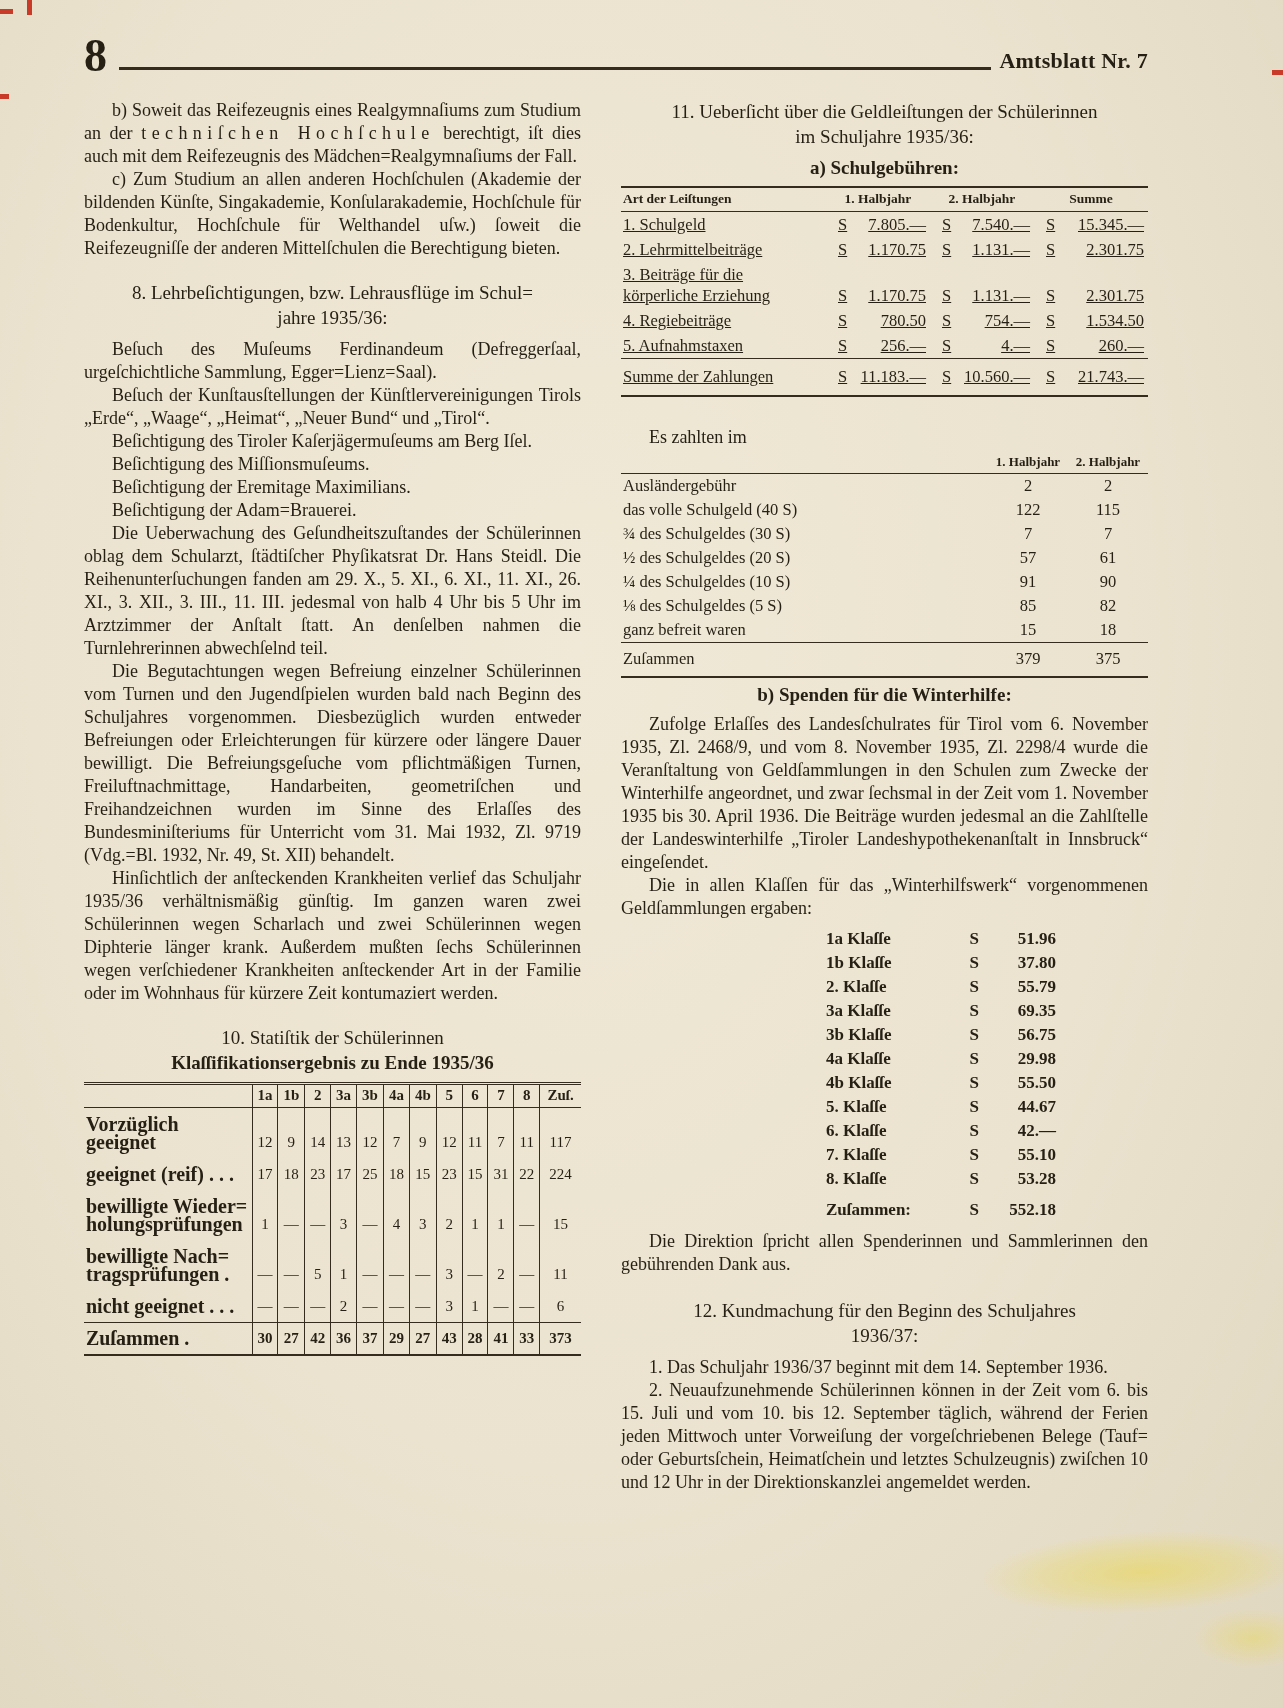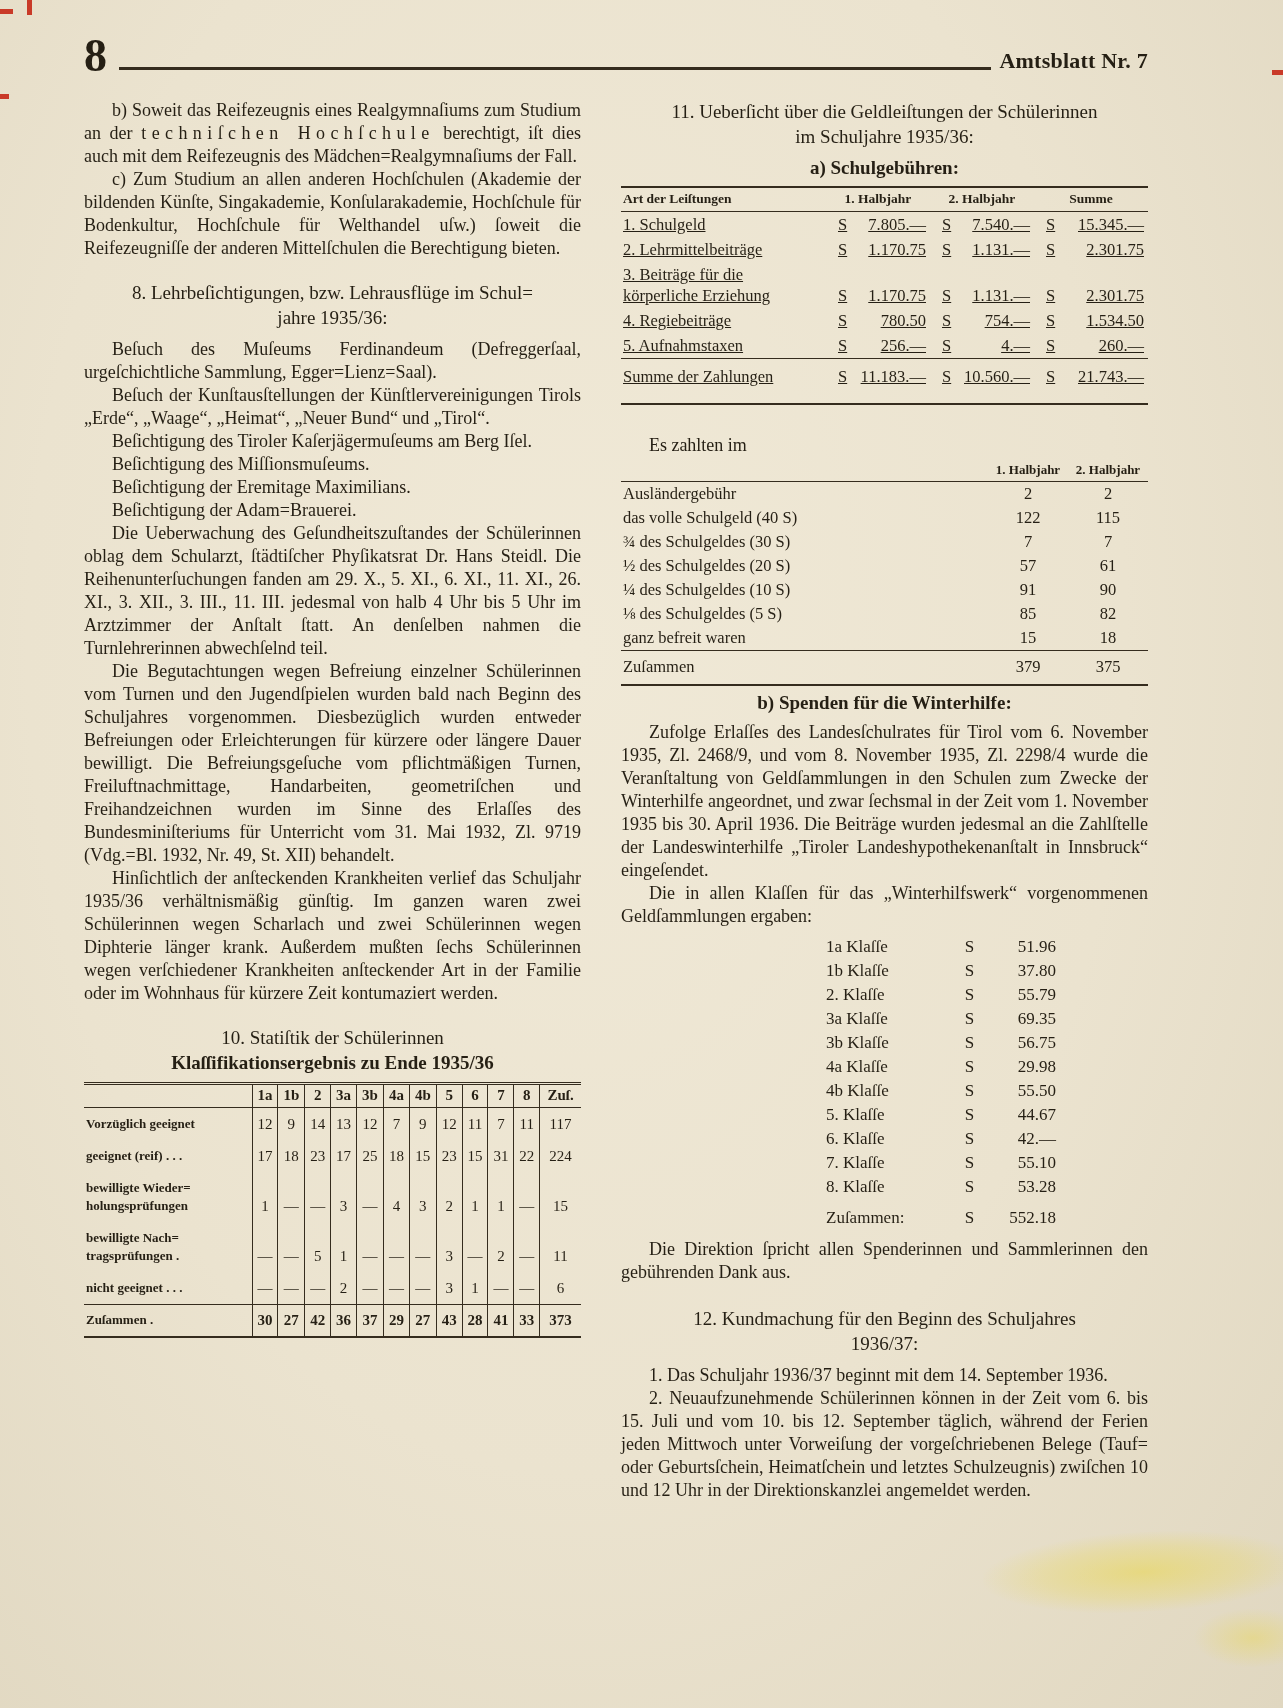--- a/index.html
+++ b/index.html
@@ -29,47 +29,47 @@
   .center { text-align:center; }
   h3.sub { font-size:19px; font-weight:bold; text-align:center; margin:6px 0 7px; }
   .subtitle { font-size:19px; font-weight:bold; text-align:center; margin:2px 0 8px; }
 
   
   table.stats { width:100%; border-collapse:collapse; margin-top:8px;
     border-top:3px double var(--rule,#352c1e); border-bottom:2px solid var(--rule,#352c1e); font-size:15px; }
   table.stats th, table.stats td { border-left:1.3px solid var(--rule,#352c1e); text-align:center; vertical-align:bottom; padding:4px 1px; }
   table.stats th:first-child, table.stats td:first-child { border-left:none; text-align:left; padding-left:2px; }
   table.stats thead th { border-bottom:1.3px solid var(--rule,#352c1e); font-weight:bold; padding:2px 1px 3px; }
-  table.stats .lblcell { width:168px; white-space:pre-line; font-weight:bold; font-size:13px; line-height:18px; }
+  table.stats .lblcell { width:168px; white-space:pre-line; font-weight:bold; font-size:20px; line-height:18px; }
   table.stats tbody td { padding:7px 1px; }
   table.stats tfoot td { border-top:1.3px solid var(--rule,#352c1e); padding:6px 1px 7px; font-weight:bold; }
 
   
   table.fees { width:100%; border-collapse:collapse; margin-top:4px;
     border-top:2px solid var(--rule,#352c1e); border-bottom:2px solid var(--rule,#352c1e); font-size:16.5px; }
   table.fees thead th { font-size:13.5px; font-weight:bold; border-bottom:1.2px solid var(--rule,#352c1e); padding:3px 0 4px; text-align:center; }
   table.fees thead th.flbl { text-align:left; padding-left:2px; }
   table.fees td { padding:2px 0; vertical-align:bottom;text-decoration:underline; }
   table.fees td.flbl { white-space:pre-line; line-height:21px; padding-left:2px; }
   table.fees td.cur { text-align:left; padding-left:12px; }
   table.fees td.amt { text-align:right; padding-right:4px; }
-  table.fees tfoot td { border-top:1.2px solid var(--rule,#352c1e); padding:7px 0 16px; }
+  table.fees tfoot td { border-top:1.2px solid var(--rule,#352c1e); padding:7px 0 8px; }
 
   
   .paid-title { font-size:18px; margin:30px 0 4px; text-indent:1.55em; }
   table.paid { width:100%; border-collapse:collapse; border-bottom:2px solid var(--rule,#352c1e); font-size:16.5px; }
   table.paid thead th { font-size:13px; font-weight:bold; border-bottom:1.2px solid var(--rule,#352c1e); padding:2px 0 3px; text-align:center; }
   table.paid td { padding:2px 0; }
   table.paid td.plbl { text-align:left; padding-left:2px; }
   table.paid td.num, table.paid th.num { width:80px; text-align:center; }
   table.paid tfoot td { border-top:1.2px solid var(--rule,#352c1e); padding:6px 0 7px; }
 
   
   table.classes { border-collapse:collapse; font-size:17px; margin:6px 0 2px 205px; width:230px; }
-  table.classes td { padding:1.5px 0; line-height:21px; }
+  table.classes td { padding:1.5px 0; line-height:21px;font-weight:bold; }
   table.classes td.cur { padding-left:28px; }
   table.classes td.amt { text-align:right; }
   table.classes tfoot td { padding-top:9px; }
 
   .mt-lg { margin-top:26px; }
   .mt-sm { margin-top:8px; }
 
   
   .mark { position:absolute; background:var(--mark_red,#c93a28); }
   .m1 { left:27px; top:0; width:5px; height:15px; }

